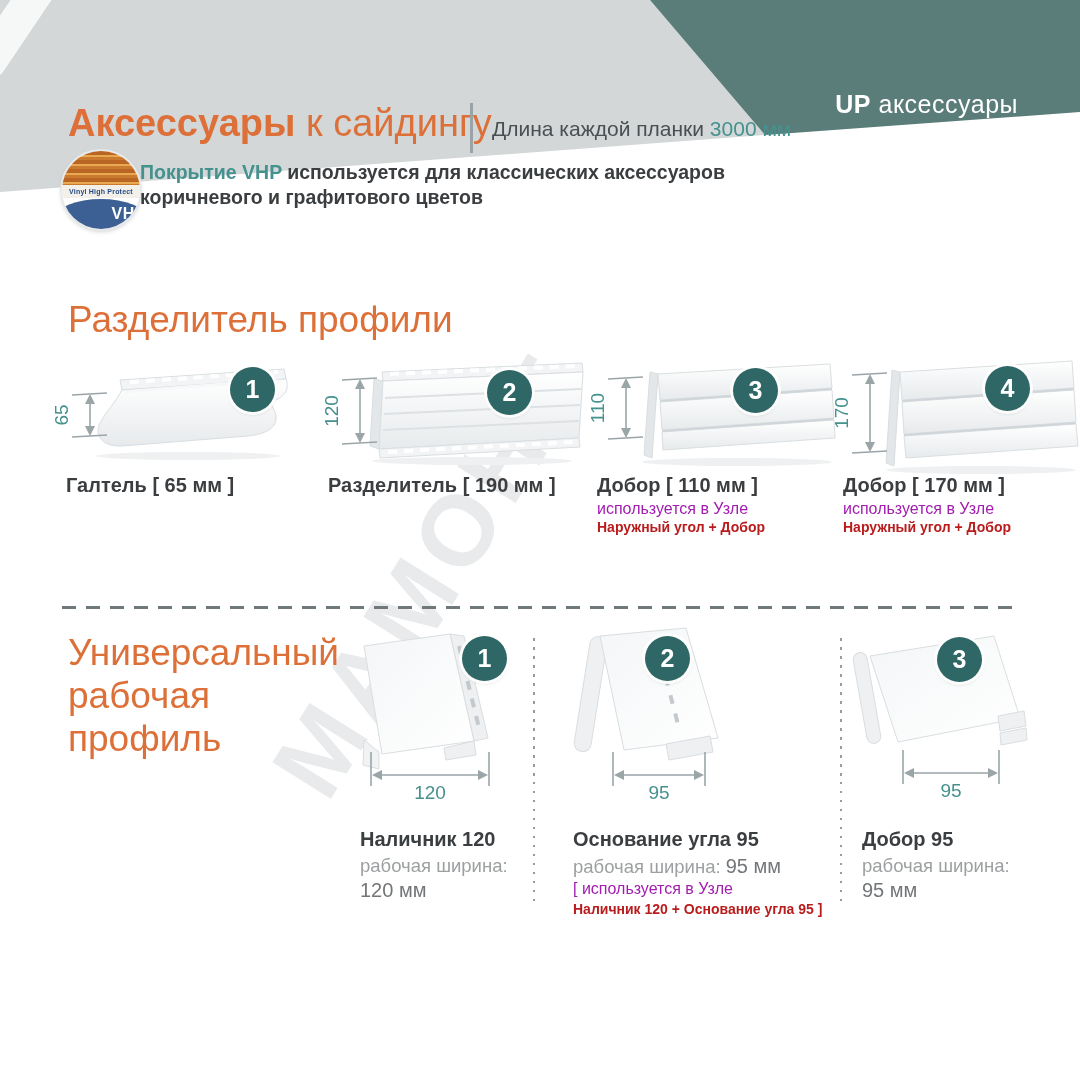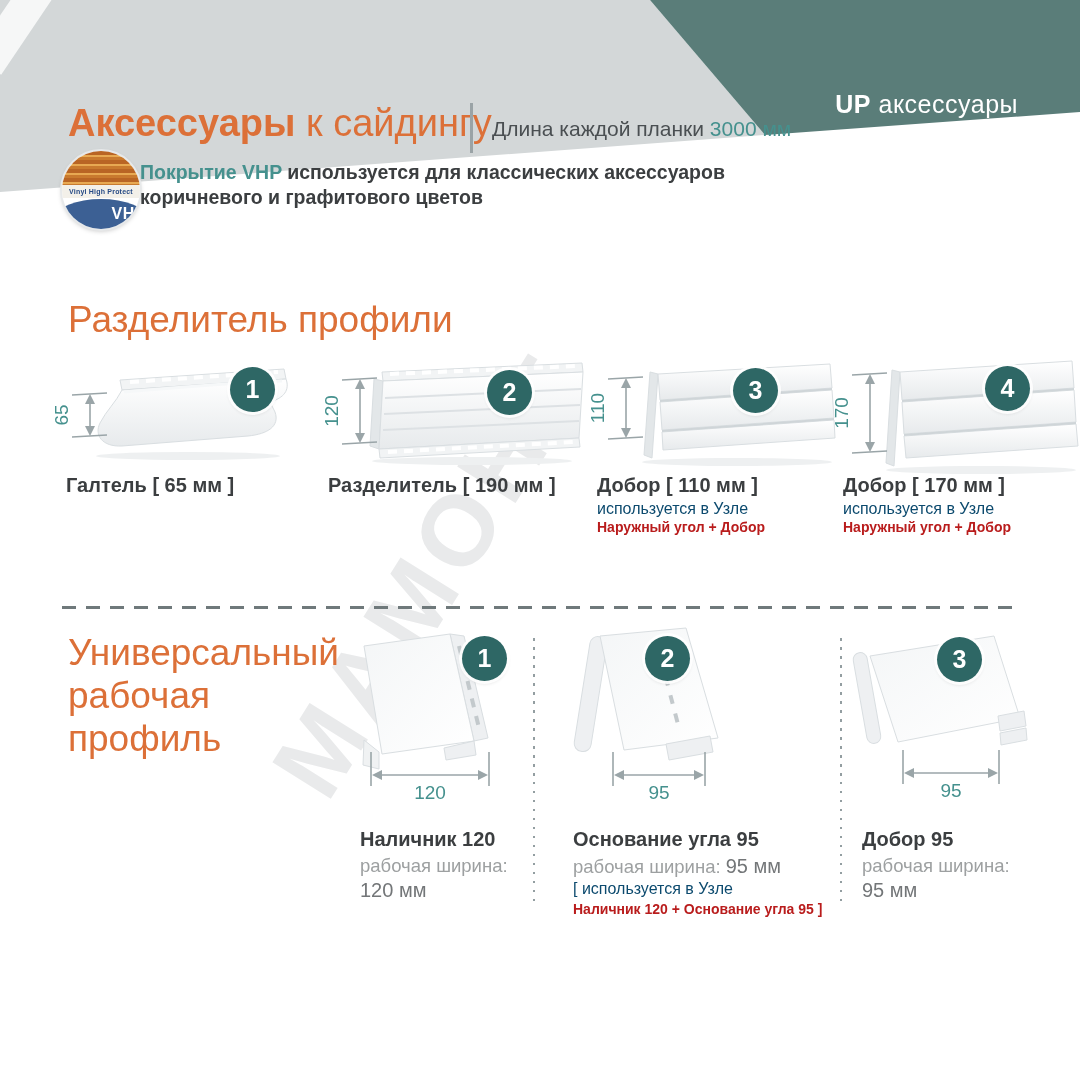--- a/index.html
+++ b/index.html
@@ -50,21 +50,21 @@
   .watermark{left:430px;top:575px;transform:translate(-50%,-50%) rotate(-58deg);
     font-size:100px;font-weight:700;color:#e9eaeb;letter-spacing:8px;white-space:nowrap;z-index:0;}
 
   
   .badge{width:45px;height:45px;border-radius:50%;background:#2e6765;color:#fff;
     font-weight:700;font-size:25px;display:flex;align-items:center;justify-content:center;
     box-shadow:0 0 0 3px rgba(255,255,255,.9),0 2px 4px rgba(0,0,0,.18);z-index:4;}
 
   
   .item-name{font-size:20px;font-weight:700;color:#3b3e40;white-space:nowrap;}
-  .item-note1{font-size:16px;color:#0c4a6e;white-space:nowrap;}
+  .item-note1{font-size:16px;color:#a21caf;white-space:nowrap;}
   .item-note2{font-size:14px;font-weight:700;color:#b91c1c;white-space:nowrap;}
   .spec-label{font-size:18.5px;color:#9da0a1;white-space:nowrap;}
   .spec-value{font-size:20px;font-weight:500;color:#737678;}
 
   
   .dash-divider{left:62px;top:606px;width:956px;height:3px;
     background:repeating-linear-gradient(to right,#6f797b 0 14px,transparent 14px 24px);}
   .dot-divider{width:2px;top:638px;height:270px;
     background:repeating-linear-gradient(to bottom,#939ea1 0 2.5px,transparent 2.5px 9px);}
 

